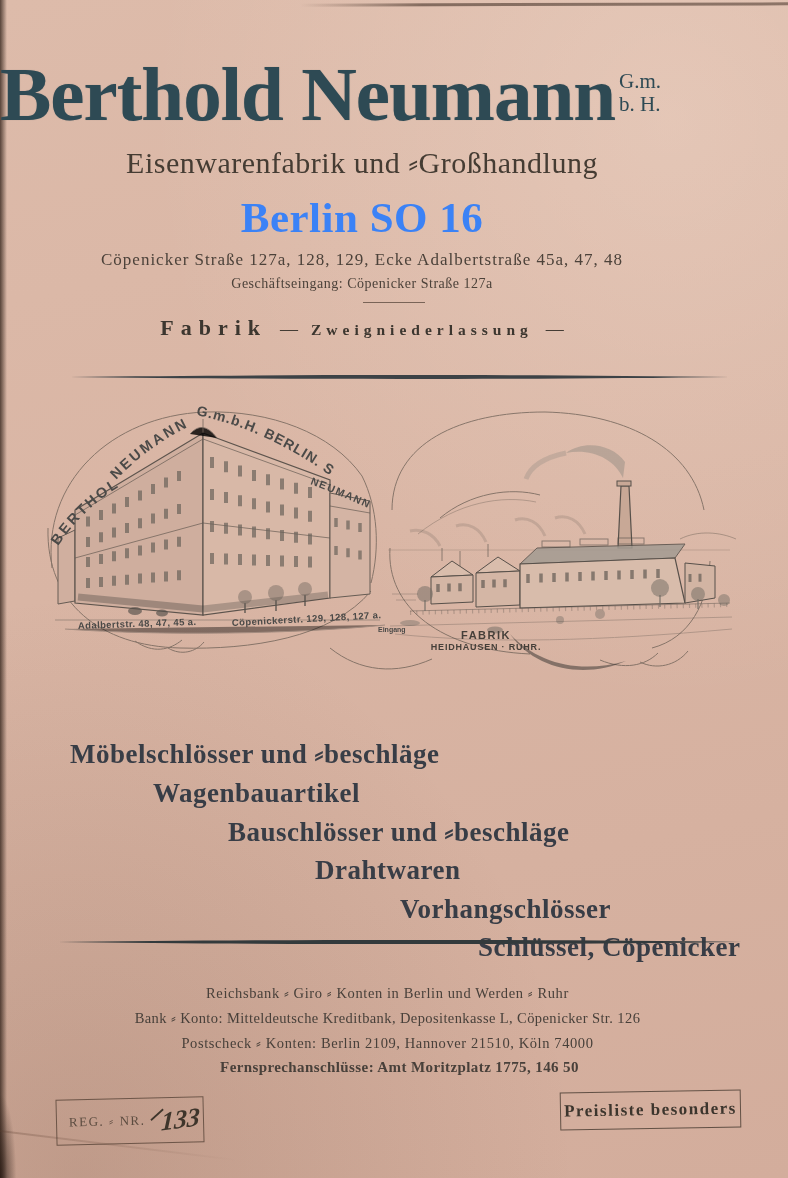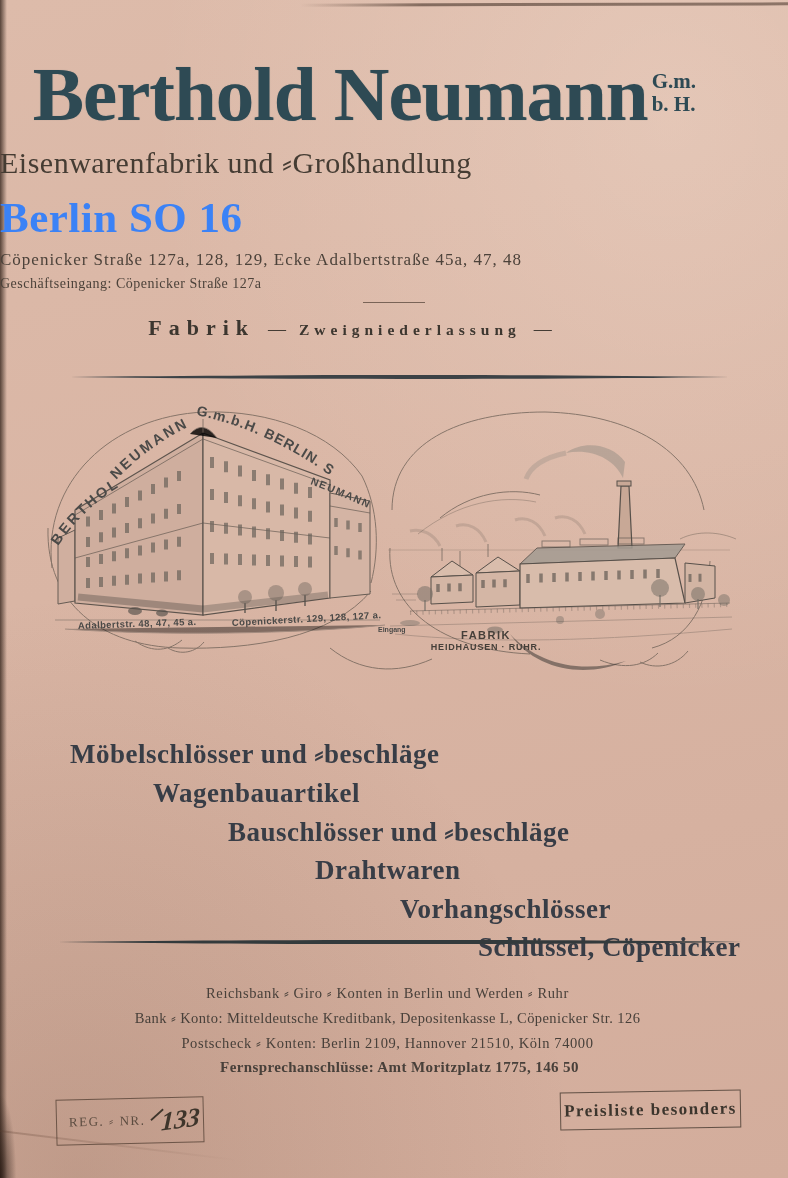--- a/index.html
+++ b/index.html
@@ -17,26 +17,26 @@
     }
   .photo-edge-left-b{position:absolute;left:0;bottom:0;width:26px;height:120px;
     background:radial-gradient(90% 100% at 0% 100%, rgba(38,24,17,.8), rgba(38,24,17,0) 70%);}
   .photo-edge-top{position:absolute;top:3px;left:300px;width:488px;height:3px;
     background:linear-gradient(to right, rgba(56,38,28,0), rgba(56,38,28,.55) 25%, rgba(56,38,28,.5));
     transform:rotate(-.15deg);}
   .photo-crease{position:absolute;left:0;top:1130px;width:240px;height:2px;
     background:linear-gradient(to right, rgba(90,60,45,.28), rgba(90,60,45,0));transform:rotate(7deg);transform-origin:left center;}
 
   .abs{position:absolute;}
-  .ctr{left:0;width:700px;}
-
-  .brand-row{top:56px;left:0;width:696px;display:flex;justify-content:flex-end;align-items:flex-start;}
+  .ctr{left:12px;width:700px;text-align:center;}
+
+  .brand-row{top:56px;left:0;width:696px;display:flex;justify-content:flex-start;align-items:flex-start;}
   .brand{font-size:77px;font-weight:700;letter-spacing:-1px;color:#2e4a54;line-height:1;white-space:nowrap;
     text-shadow:0 0 1px rgba(46,74,84,.35);}
-  .brand-suffix{margin-top:14px;margin-left:4px;font-weight:700;color:#2e4a54;font-size:21px;line-height:1.1;text-align:left;}
+  .brand-suffix{margin-top:14px;margin-left:4px;font-weight:400;color:#2e4a54;font-size:21px;line-height:1.1;text-align:left;}
 
   .subtitle{top:146px;font-size:30px;letter-spacing:.5px;color:#453c33;}
   .city{top:193px;font-size:43px;font-weight:700;color:#3b82f6;letter-spacing:.5px;}
   .addr1{top:250px;font-size:17px;letter-spacing:1px;color:#4c423a;}
   .addr2{top:276px;font-size:14px;letter-spacing:.5px;color:#4c423a;}
   .mini-rule{top:302px;left:363px;width:62px;height:0;border-top:1.6px solid rgba(96,78,66,.8);}
 
   .branch{top:315px;display:flex;justify-content:center;align-items:baseline;gap:13px;color:#3c362f;font-weight:700;}
   .branch .b1{font-size:22px;letter-spacing:7px;}
   .branch .dash{font-size:18px;font-weight:400;}

